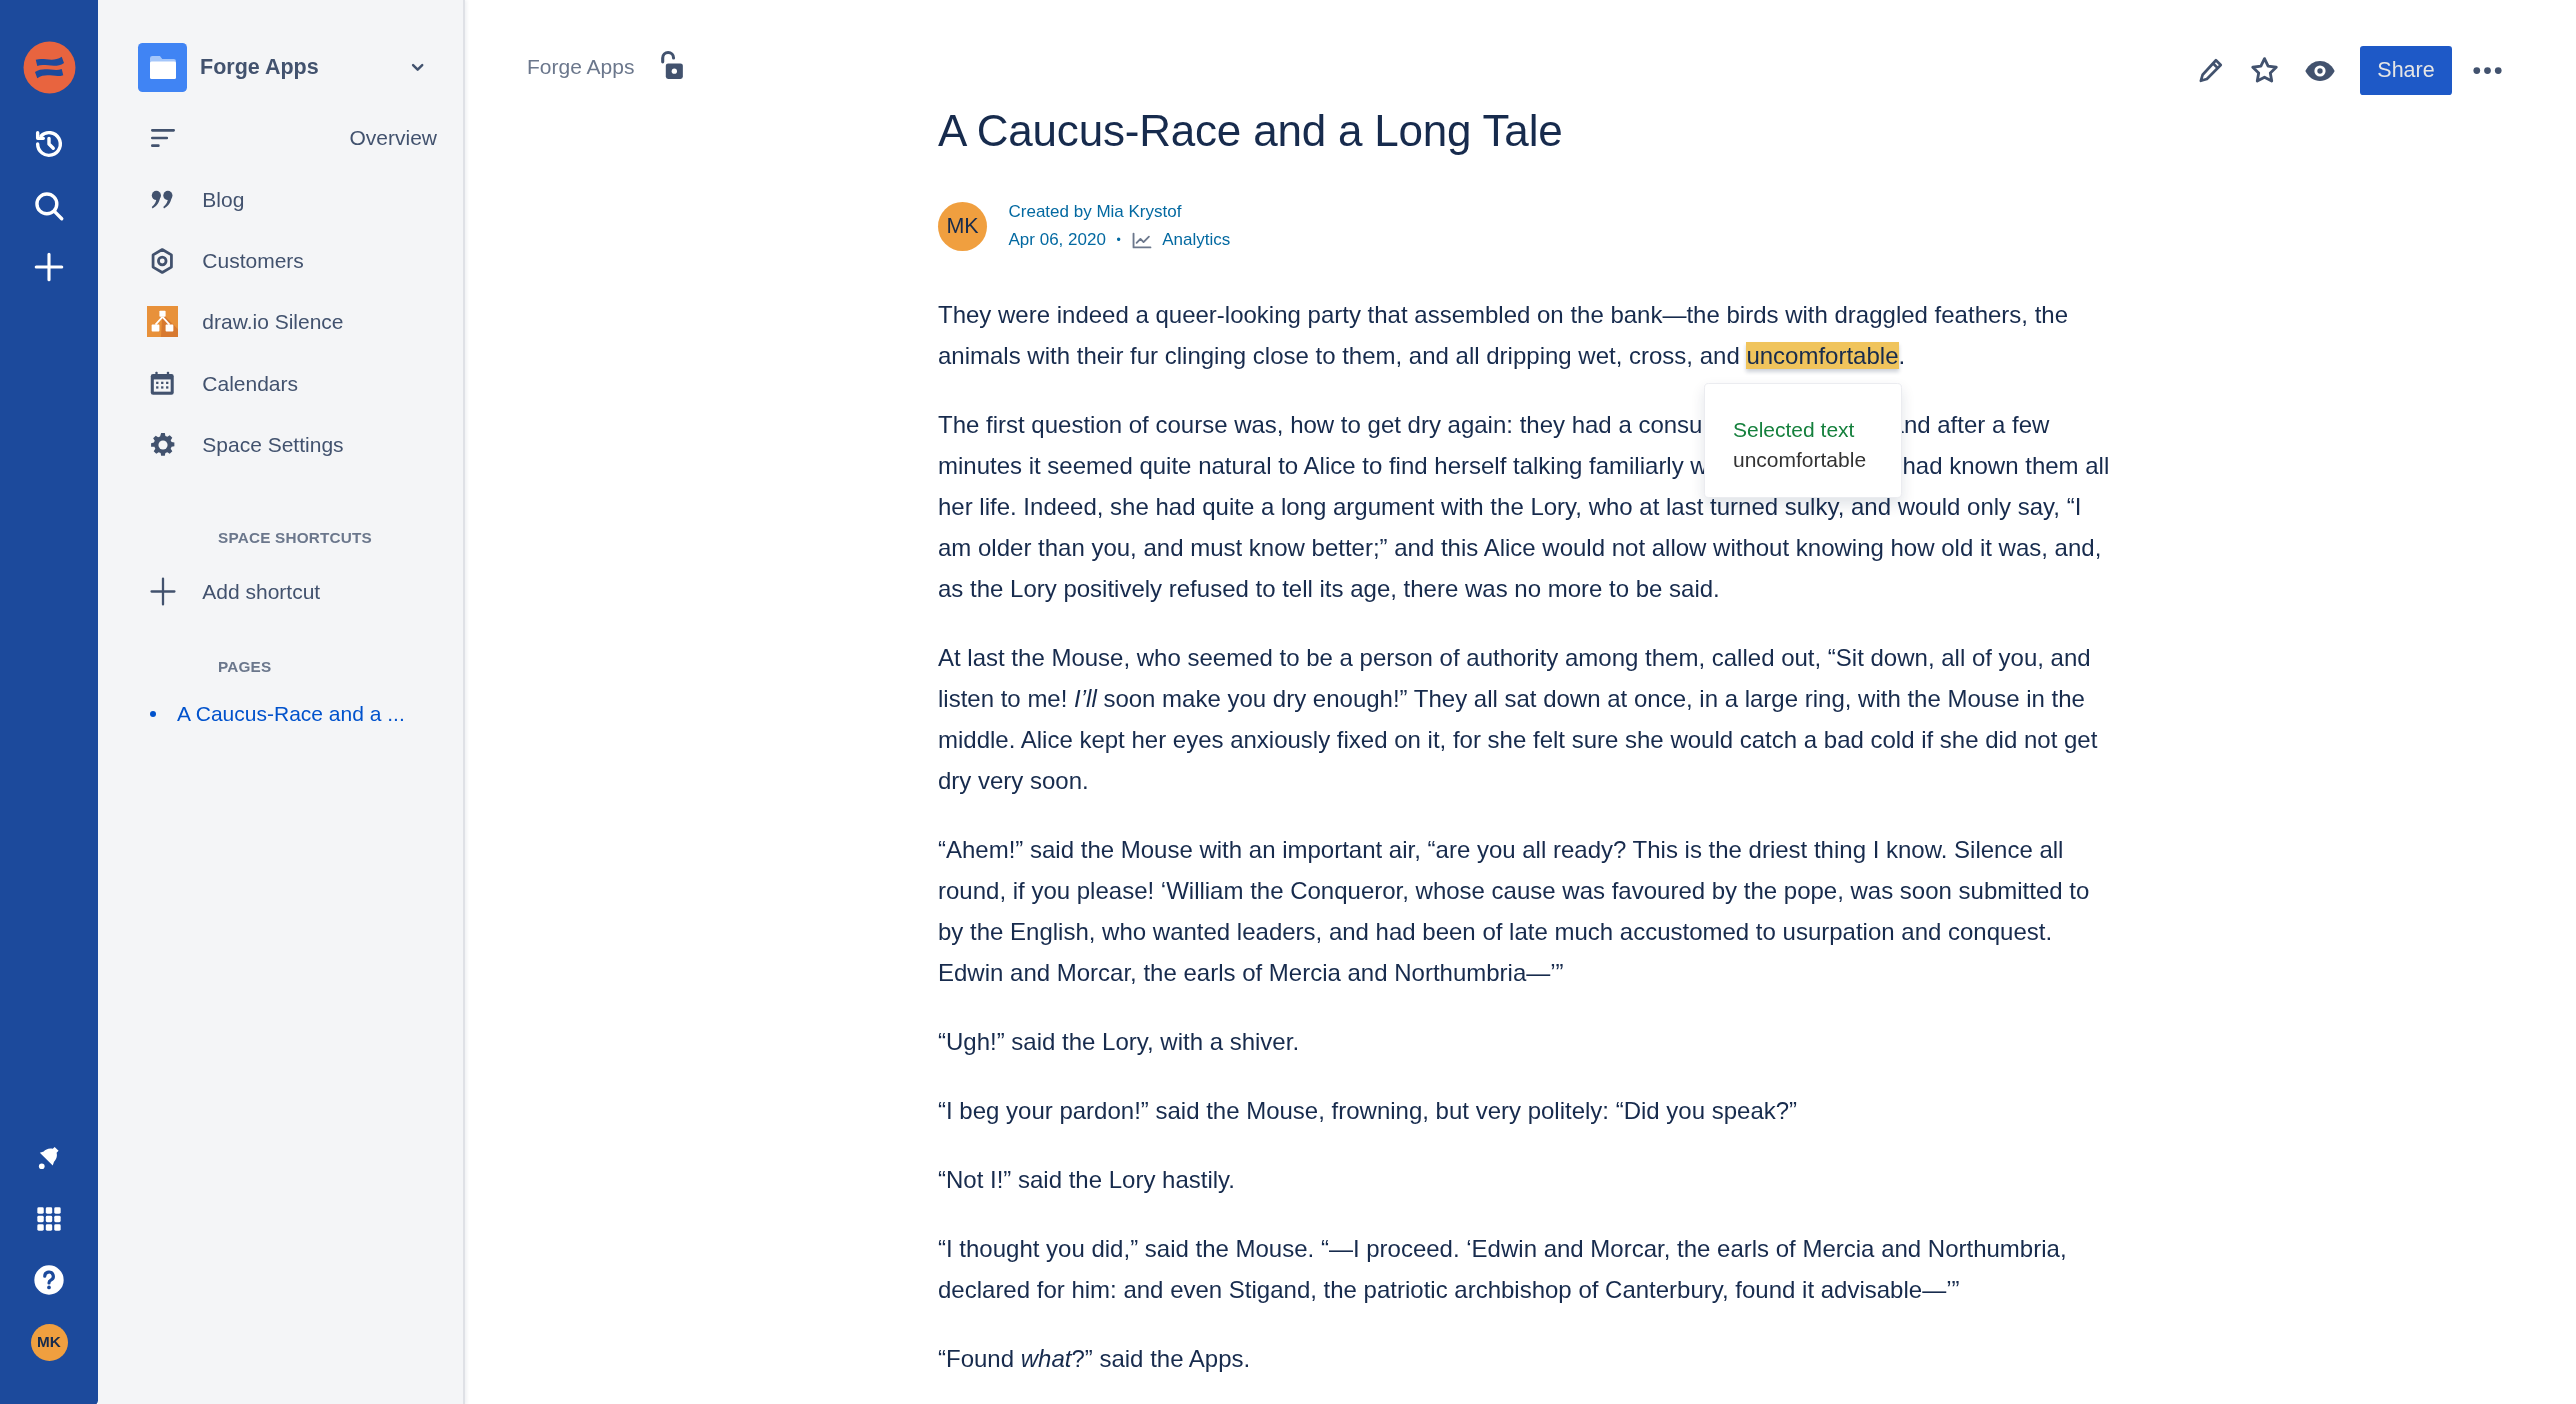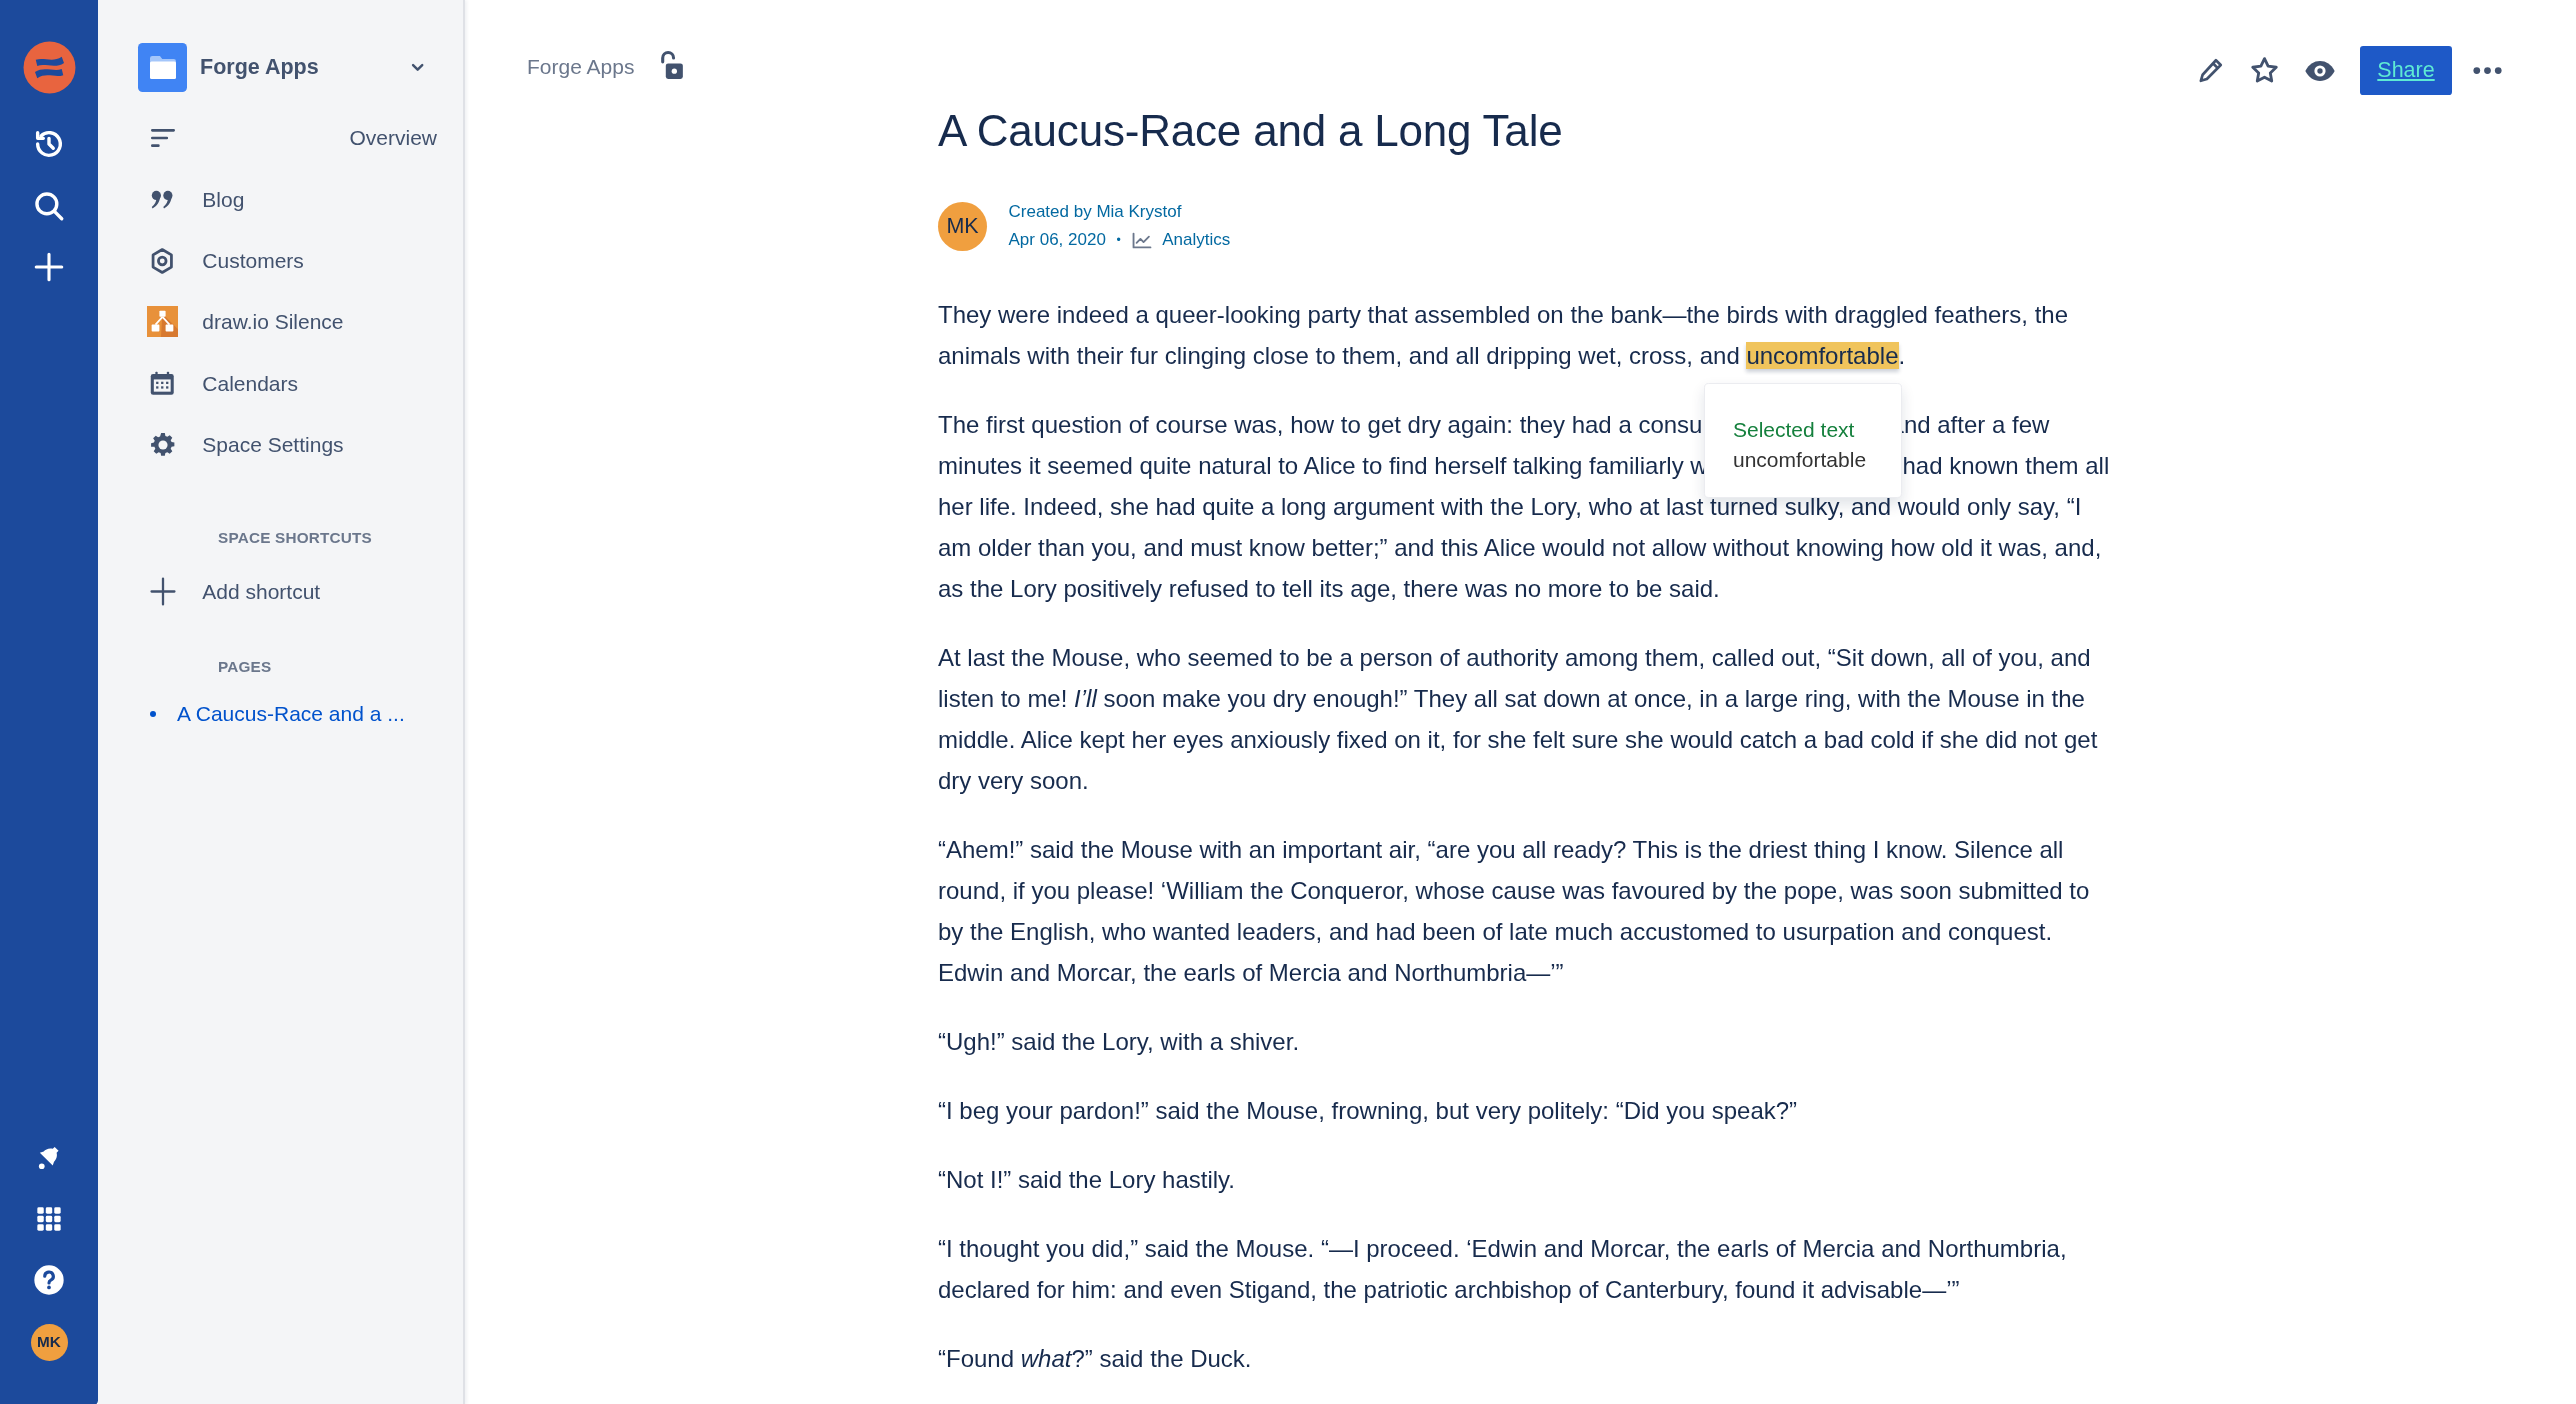--- a/index.html
+++ b/index.html
@@ -33,21 +33,21 @@
   .section-label { position: absolute; left: 120px; font-size: 15.3px; font-weight: 700; color: #6b778c; letter-spacing: 0.2px; }
 
   .page-link { position: absolute; left: 123px; top: 702px; display: flex; align-items: center; }
   .page-link .dot { width: 6.1px; height: 6.1px; border-radius: 50%; background: #0052cc; margin-right: 21px; }
   .page-link .lbl { font-size: 21px; color: #0052cc; }
 
   
   .breadcrumb { position: absolute; left: 527px; top: 55px; font-size: 21px; color: #6b778c; }
   .lock-icon { position: absolute; left: 658px; top: 51px; }
   .tb-btn { position: absolute; top: 0; height: 49px; display: flex; align-items: center; justify-content: center; }
-  .share-btn { position: absolute; left: 2360px; top: 46px; width: 92px; height: 49px; background: #1e59c7; color: #5eead4; border-radius: 3.1px; font-size: 21.5px; display: flex; align-items: center; justify-content: center; text-decoration: underline; }
+  .share-btn { position: absolute; left: 2360px; top: 46px; width: 92px; height: 49px; background: #1e59c7; color: #e5e5e5; border-radius: 3.1px; font-size: 21.5px; display: flex; align-items: center; justify-content: center; }
 
   .page-title { position: absolute; left: 938px; top: 106px; font-size: 44px; font-weight: 400; color: #172b4d; letter-spacing: -0.2px; }
 
   .byline { position: absolute; left: 938px; top: 198px; display: flex; align-items: center; }
   .byline .avatar { width: 49px; height: 49px; border-radius: 50%; background: #f09f3f; color: #172b4d; font-size: 21.5px; display: flex; align-items: center; justify-content: center; }
   .byline .meta { margin-left: 21.5px; font-size: 17px; color: #0369a1; line-height: 28px; }
   .byline .meta .row2 { display: flex; align-items: center; }
   .byline .sep { margin: 0 10.7px; font-size: 12.3px; }
 
   .body-text { position: absolute; left: 938px; top: 294px; width: 1181px; font-size: 24px; line-height: 41px; color: #172b4d; }
@@ -281,20 +281,20 @@
 
 <div class="body-text">
   <p><span>They were indeed a queer-looking party that assembled on the bank—the birds with draggled feathers, the animals with their fur clinging close to them, and all dripping wet, cross, and </span><span class="hl">uncomfortable</span><span>.</span></p>
   <p>The first question of course was, how to get dry again: they had a consultation about this, and after a few minutes it seemed quite natural to Alice to find herself talking familiarly with them, as if she had known them all her life. Indeed, she had quite a long argument with the Lory, who at last turned sulky, and would only say, “I am older than you, and must know better;” and this Alice would not allow without knowing how old it was, and, as the Lory positively refused to tell its age, there was no more to be said.</p>
   <p><span>At last the Mouse, who seemed to be a person of authority among them, called out, “Sit down, all of you, and listen to me! </span><em>I’ll</em><span> soon make you dry enough!” They all sat down at once, in a large ring, with the Mouse in the middle. Alice kept her eyes anxiously fixed on it, for she felt sure she would catch a bad cold if she did not get dry very soon.</span></p>
   <p>“Ahem!” said the Mouse with an important air, “are you all ready? This is the driest thing I know. Silence all round, if you please! ‘William the Conqueror, whose cause was favoured by the pope, was soon submitted to by the English, who wanted leaders, and had been of late much accustomed to usurpation and conquest. Edwin and Morcar, the earls of Mercia and Northumbria—’”</p>
   <p>“Ugh!” said the Lory, with a shiver.</p>
   <p>“I beg your pardon!” said the Mouse, frowning, but very politely: “Did you speak?”</p>
   <p>“Not I!” said the Lory hastily.</p>
   <p>“I thought you did,” said the Mouse. “—I proceed. ‘Edwin and Morcar, the earls of Mercia and Northumbria, declared for him: and even Stigand, the patriotic archbishop of Canterbury, found it advisable—’”</p>
-  <p><span>“Found </span><em>what</em><span>?” said the Duck.</span></p>
+  <p><span>“Found </span><em>what</em><span>?” said the Apps.</span></p>
 </div>
 
 <div class="tooltip">
   <div class="t-title">Selected text</div>
   <div class="t-val">uncomfortable</div>
 </div>
 
 
 </body></html>

